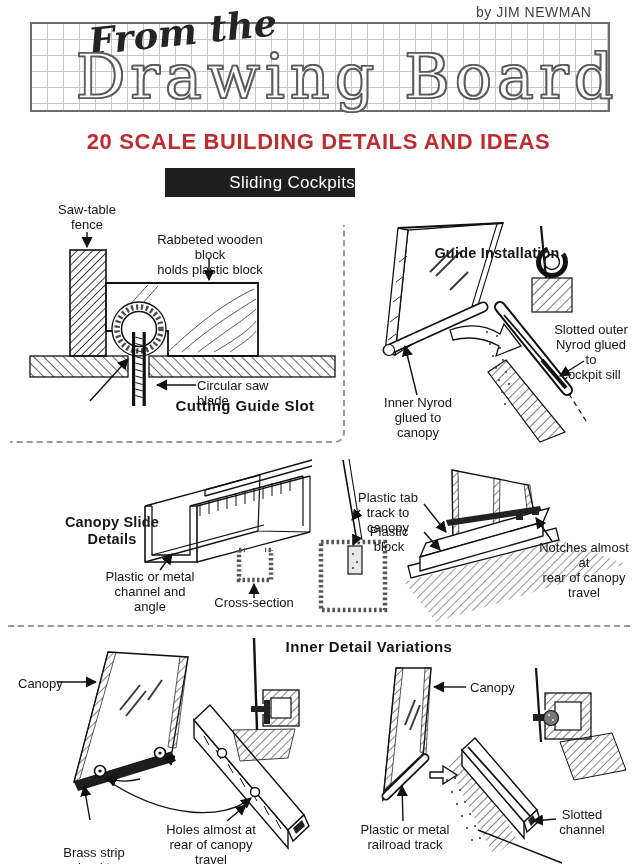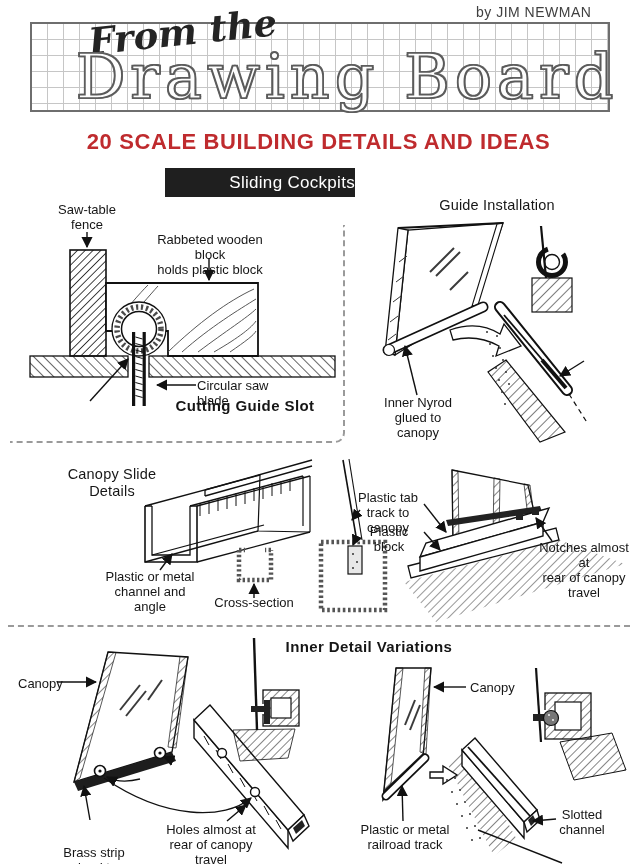--- a/index.html
+++ b/index.html
@@ -20,21 +20,21 @@
     text-shadow:-1px -1px 0 #6a6a6a,1px -1px 0 #6a6a6a,-1px 1px 0 #6a6a6a,1px 1px 0 #6a6a6a;}
   
   #main-title{position:absolute;left:0;top:129px;width:637px;text-align:center;
     font-size:22px;font-weight:bold;letter-spacing:.6px;color:var(--title-red,#bf2b2e);}
   #section-banner{position:absolute;left:165px;top:168px;width:190px;height:29px;
     background:var(--banner-bg,#1f1f1f);color:#fff;font-size:17px;font-weight:normal;
     text-align:right;line-height:29px;letter-spacing:.3px;}
   .lbl{position:absolute;font-size:13px;line-height:1.15;text-align:center;white-space:pre-line;}
   .lbl-left{text-align:left;}
   .cap{font-weight:bold;font-size:15px;letter-spacing:.4px;}
-  .sub{font-weight:normal;font-size:14.5px;letter-spacing:.2px;}
+  .sub{font-weight:bold;font-size:14.5px;letter-spacing:.2px;margin-top:48px;}
   svg{position:absolute;}
   
   #divider-l{position:absolute;left:10px;top:225px;width:335px;height:218px;
     border-right:2px dashed #9a9a9a;border-bottom:2px dashed #9a9a9a;
     border-bottom-right-radius:10px;box-sizing:border-box;}
   #divider-2{position:absolute;left:8px;top:625px;width:622px;border-top:2px dashed #9a9a9a;}
 </style>
 </head>
 <body>
 
@@ -331,20 +331,23 @@
   </svg>
 
   <div class="lbl" style="left:52px;top:203px;width:70px">Saw-table
 fence</div>
   <div class="lbl" style="left:145px;top:233px;width:130px">Rabbeted wooden block
 holds plastic block</div>
   <div class="lbl lbl-left" style="left:197px;top:379px;width:100px">Circular saw blade</div>
   <div class="lbl cap" style="left:165px;top:397px;width:160px">Cutting Guide Slot</div>
 
   <div class="lbl sub" style="left:422px;top:197px;width:150px">Guide Installation</div>
+  <div class="lbl" style="left:550px;top:323px;width:82px">Slotted outer
+Nyrod glued to
+cockpit sill</div>
   <div class="lbl" style="left:376px;top:396px;width:84px">Inner Nyrod
 glued to canopy</div>
 
   <div class="lbl sub" style="left:58px;top:466px;width:108px">Canopy Slide
 Details</div>
   <div class="lbl" style="left:103px;top:570px;width:94px">Plastic or metal
 channel and angle</div>
   <div class="lbl" style="left:213px;top:596px;width:82px">Cross-section</div>
   <div class="lbl" style="left:350px;top:491px;width:76px">Plastic tab
 track to canopy</div>

